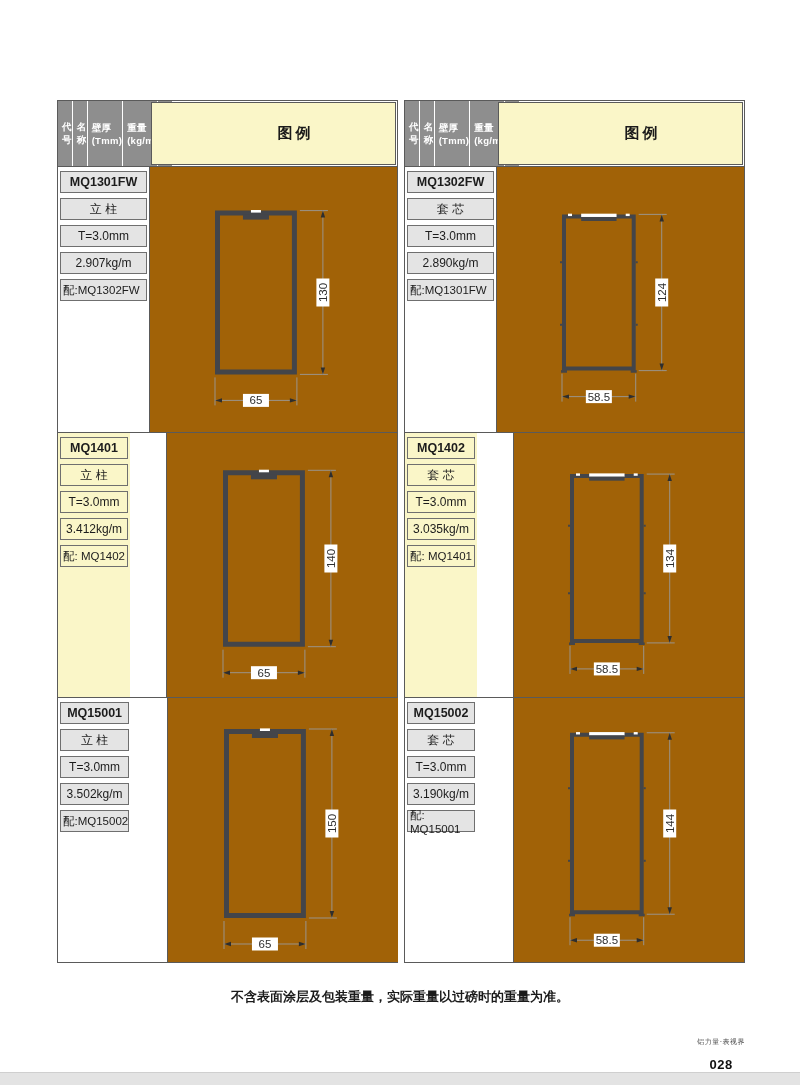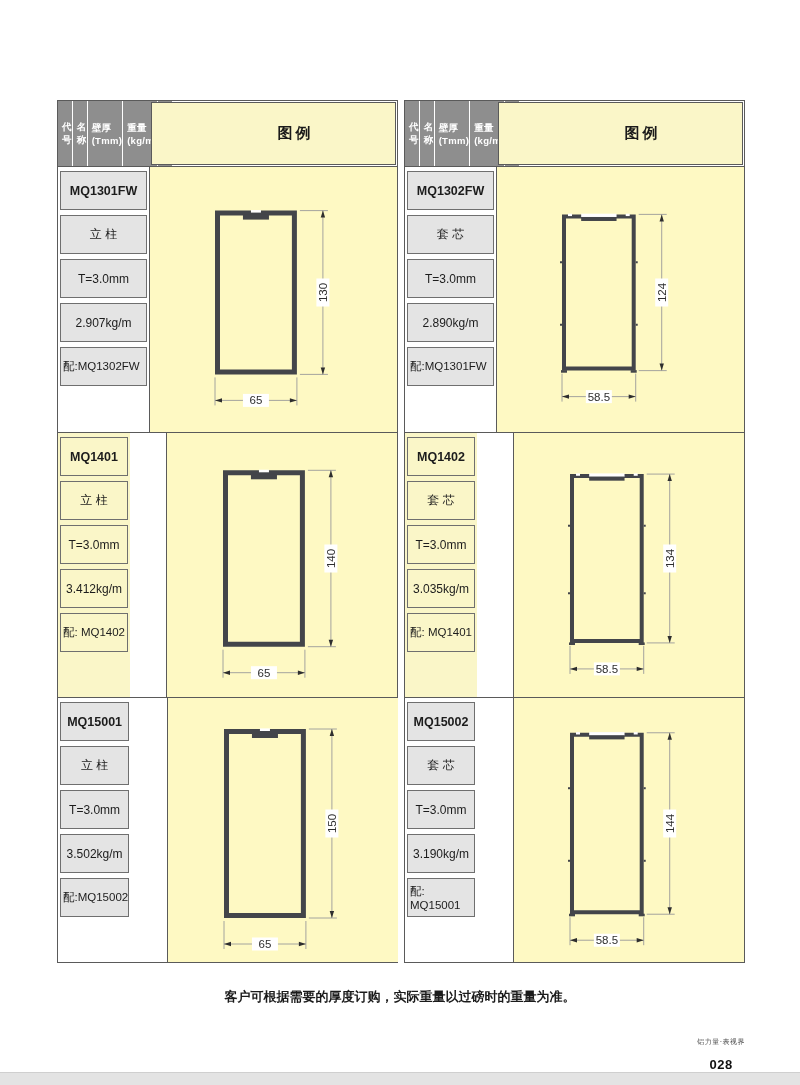--- a/index.html
+++ b/index.html
@@ -30,29 +30,29 @@
 
   
   .pgroup{display:flex;height:265px;box-sizing:border-box;}
   .pgroup + .pgroup{border-top:1px solid #5a5a5a;gap:36px;}
   .labels{
     width:91px;box-sizing:border-box;padding:4px 2px 0 2px;
     display:flex;flex-direction:column;background:#ffffff;
   }
   .pgroup.yellow .labels{background:#FAF6C8;}
   .cell{
-    height:39px;flex:none;border:1px solid #6f6f6f;margin-bottom:5px;
+    height:22px;flex:none;border:1px solid #6f6f6f;margin-bottom:5px;
     background:#E4E4E4;display:flex;align-items:center;justify-content:center;
     font-size:12px;color:#1c1c1c;box-sizing:border-box;
   }
   .pgroup.yellow .cell{background:#FAF6C8;}
   .cell.code{font-weight:bold;font-size:12.5px;}
   .cell.match{justify-content:flex-start;padding-left:2px;font-size:11.5px;}
   .diagram{
-    flex:1;border-left:1px solid #5a5a5a;background:#fef9c3;
+    flex:1;border-left:1px solid #5a5a5a;background:#a16207;
     display:flex;align-items:center;justify-content:center;text-align:right;
   }
 
   
   .note{
     position:absolute;left:0;top:987px;width:800px;text-align:center;
     font-size:13px;line-height:19px;font-weight:bold;color:#1b1b1b;
   }
 
   
@@ -278,21 +278,21 @@
           <polygon points="155.70999999999998,31.78 153.51,38.78 157.90999999999997,38.78" fill="#2E2E2E"></polygon>
           <polygon points="155.70999999999998,213.22 153.51,206.22 157.90999999999997,206.22" fill="#2E2E2E"></polygon>
           <rect x="149.20999999999998" y="108.5" width="13" height="28" fill="#fff"></rect>
           <text text-anchor="middle" font-size="11.5" fill="#2E2E2E" font-family="&quot;Liberation Sans&quot;, sans-serif" transform="translate(159.70999999999998 122.5) rotate(-90)">144</text>
         </svg>
       </div>
   </div>
 </div>
 
 <div class="note">
-  <div>客户可根据需要的厚度订购，实际重量以过磅时的重量为准。</div>
+  <div>不含表面涂层及包装重量，实际重量以过磅时的重量为准。</div>
 </div>
 
 <div class="footer">
   <span class="footer-brand">铝力量·表视界</span>
   <span class="footer-divider"></span>
   <span class="footer-page">028</span>
 </div>
 
 <div class="bottom-band"></div>
 

